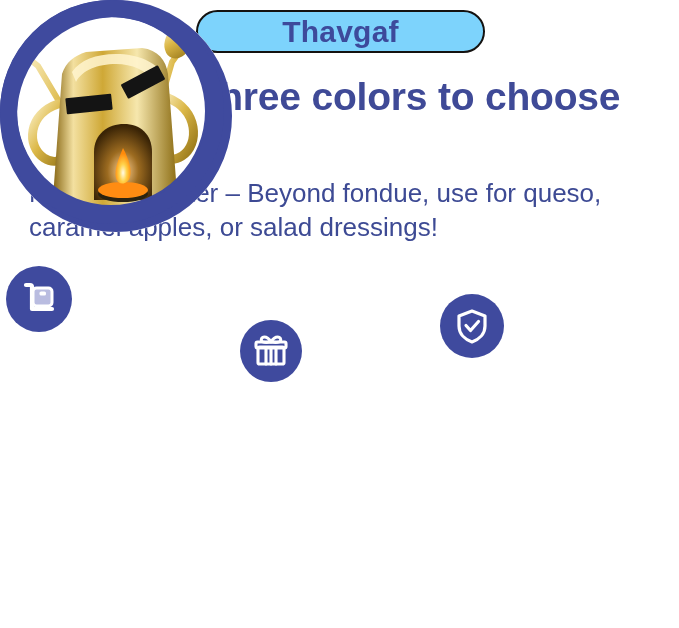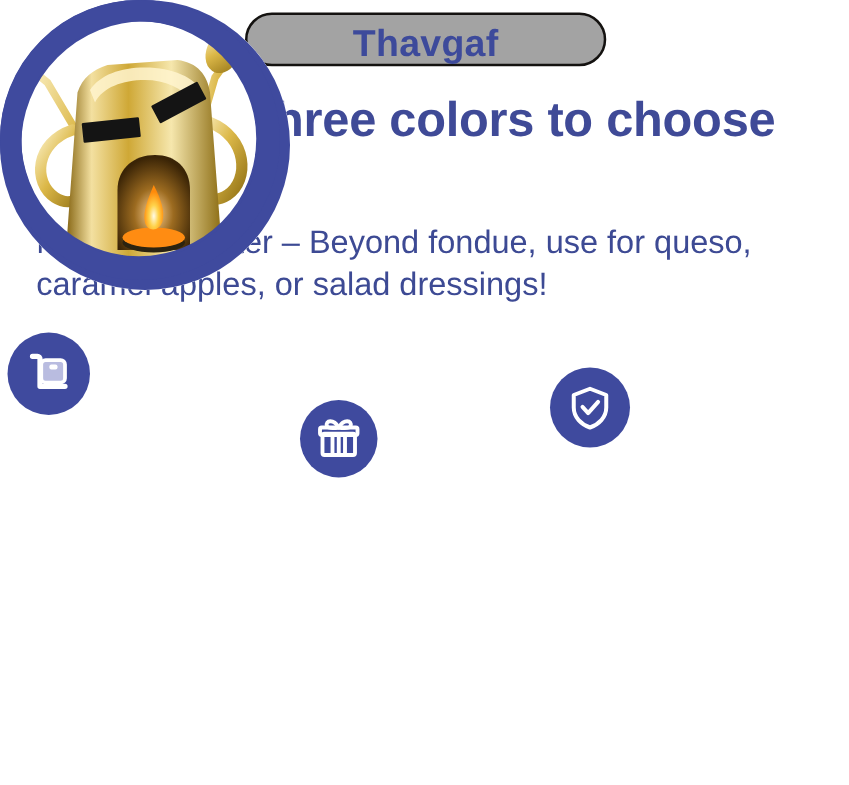--- a/index.html
+++ b/index.html
@@ -5,22 +5,22 @@
   html,body{margin:0;padding:0;}
   body{
     width:679px;height:628px;background:#ffffff;overflow:hidden;position:relative;
     font-family:"Liberation Sans", sans-serif;
   }
   .stage{position:absolute;inset:0;width:679px;height:628px;}
 
   
   .title-pill{
     position:absolute;left:196px;top:10px;width:289px;height:43px;
-    border:2.5px solid #141210;border-radius:24px;background:#a3a3a3;
-    display:flex;align-items:flex-end;justify-content:center;box-sizing:border-box;
+    border:2.5px solid #141210;border-radius:24px;background:#7dd3fc;
+    display:flex;align-items:center;justify-content:center;box-sizing:border-box;
   }
   .title-pill span{
     color:#3d4a9b;font-size:30px;font-weight:bold;letter-spacing:.2px;line-height:1;
   }
 
   
   .headline{
     position:absolute;left:22px;top:74px;width:612px;
     color:#3f4a97;font-size:39px;font-weight:bold;line-height:1.18;
     letter-spacing:-.2px;word-break:break-all;

